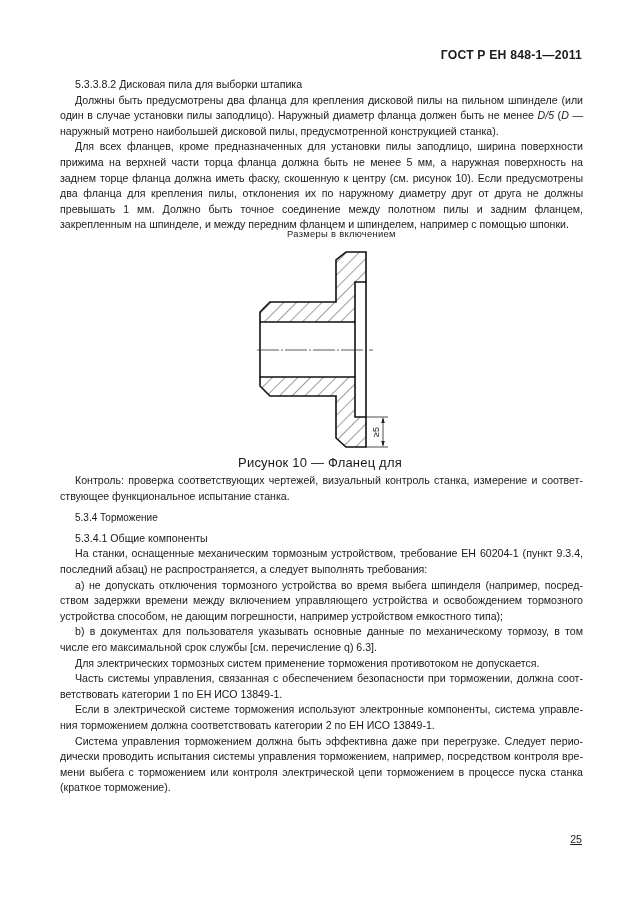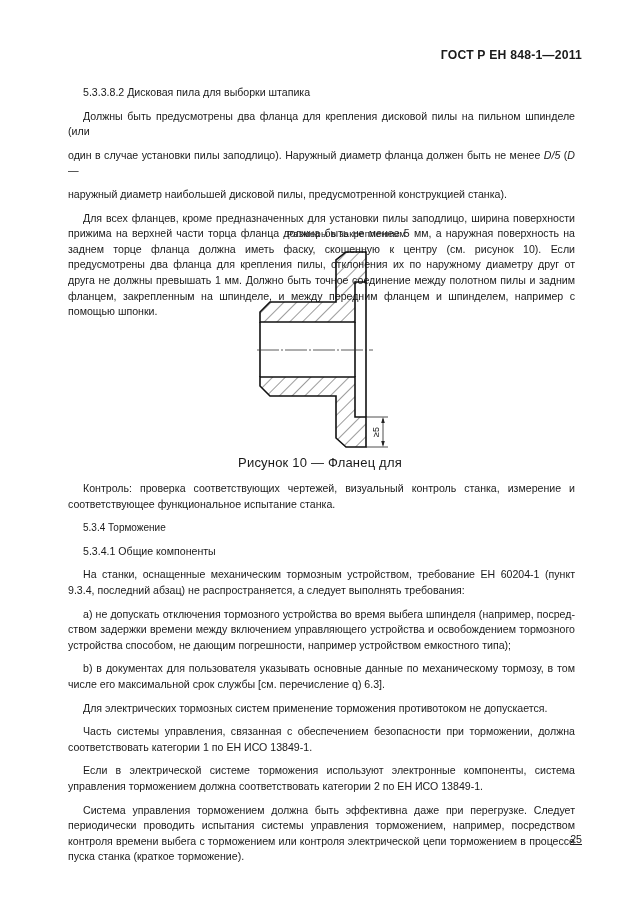--- a/index.html
+++ b/index.html
@@ -8,21 +8,21 @@
     font-family: "Liberation Sans", sans-serif; color: #1a1a1a;
   }
   .header {
     position: absolute; top: 48px; right: 48px;
     font-size: 12.2px; font-weight: bold; letter-spacing: 0.2px;
   }
   .col {
     position: absolute; left: 60px; width: 523px;
     font-size: 10.6px; line-height: 15.6px;
   }
-  .col p { margin: 8px; text-align: justify; text-align-last: left; }
+  .col p { margin: 0; text-align: justify; text-align-last: left; }
   .col p.ind { text-indent: 15px; }
   .col p.jl { text-align-last: justify; }
   .col p.h { font-weight: normal; font-size: 10px; text-indent: 15px; }
   .em { font-style: italic; }
   .figure-label {
     position: absolute; left: 200px; width: 240px; top: 228px;
     text-align: right; font-size: 9.4px; letter-spacing: 0.3px;
   }
   .figure-label span { position: absolute; left: 87px; top: 0; }
   .drawing { position: absolute; left: 0; top: 0; }
@@ -36,26 +36,26 @@
 </style>
 </head>
 <body>
 
 <div class="header">ГОСТ Р ЕН 848-1—2011</div>
 
 <div class="col" style="top:77px;">
   <p class="ind">5.3.3.8.2 Дисковая пила для выборки штапика</p>
   <p class="ind jl">Должны быть предусмотрены два фланца для крепления дисковой пилы на пильном шпинделе (или</p>
   <p class="jl"><span>один в случае установки пилы заподлицо). Наружный диаметр фланца должен быть не менее </span><span class="em">D/5</span><span> (</span><span class="em">D</span><span> —</span></p>
-  <p>наружный диаметр наибольшей дисковой пилы, предусмотренной конструкцией станка).</p>
+  <p>наружный мотрено наибольшей дисковой пилы, предусмотренной конструкцией станка).</p>
   <p class="ind">Для всех фланцев, кроме предназначенных для установки пилы заподлицо, ширина поверхности прижима на верхней части торца фланца должна быть не менее 5 мм, а наружная поверхность на заднем торце фланца должна иметь фаску, скошенную к центру (см. рисунок 10). Если предусмотрены два флан­ца для крепления пилы, отклонения их по наружному диаметру друг от друга не должны превышать 1 мм. Должно быть точное соединение между полотном пилы и задним фланцем, закрепленным на шпинделе, и между передним фланцем и  шпинделем, например с помощью  шпонки.</p>
 </div>
 
 <div class="figure-label">
-    <span>Размеры в закрепленным</span>
+    <span>Размеры в включением</span>
   </div>
 
 <svg class="drawing" width="630" height="913">
   <defs>
     <pattern id="hatch" patternUnits="userSpaceOnUse" width="9" height="9" patternTransform="rotate(45)">
       <line x1="0" y1="0" x2="0" y2="9" stroke="#222" stroke-width="0.9"></line>
     </pattern>
   </defs>
 
   <path d="M346,252 L366,252 L366,282 L355,282 L355,322 L260,322 L260,312 L270,302 L336,302 L336,260 Z" fill="url(#hatch)" stroke="#111" stroke-width="1.6"></path>

